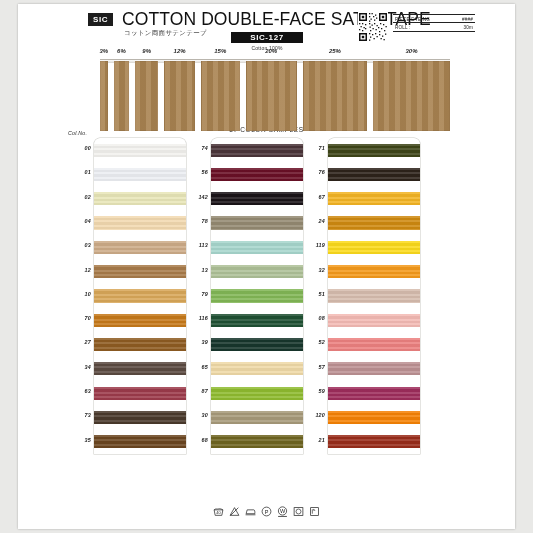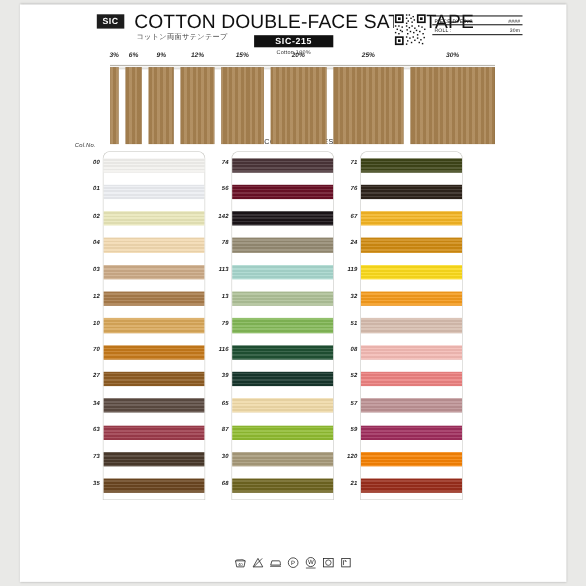--- a/index.html
+++ b/index.html
@@ -152,21 +152,21 @@
 
 <div class="page">
 
   <div class="header">
 
     <div class="sic-logo">SIC</div>
 
     <div class="title">COTTON DOUBLE-FACE SATIN TAPE</div>
     <div class="subtitle">コットン両面サテンテープ</div>
 
-    <div class="code-badge">SIC-215</div>
+    <div class="code-badge">SIC-127</div>
     <div class="code-sub">Cotton 100%</div>
 
     <svg class="qr" viewBox="0 0 30 30">
       <rect width="30" height="30" fill="#fff"></rect>
       <g fill="#111">
         <rect x="1" y="1" width="8" height="8"></rect>
           <rect x="2.5" y="2.5" width="5" height="5" fill="#fff"></rect>
           <rect x="3.8" y="3.8" width="2.4" height="2.4"></rect>
         <rect x="21" y="1" width="8" height="8"></rect>
           <rect x="22.5" y="2.5" width="5" height="5" fill="#fff"></rect>

